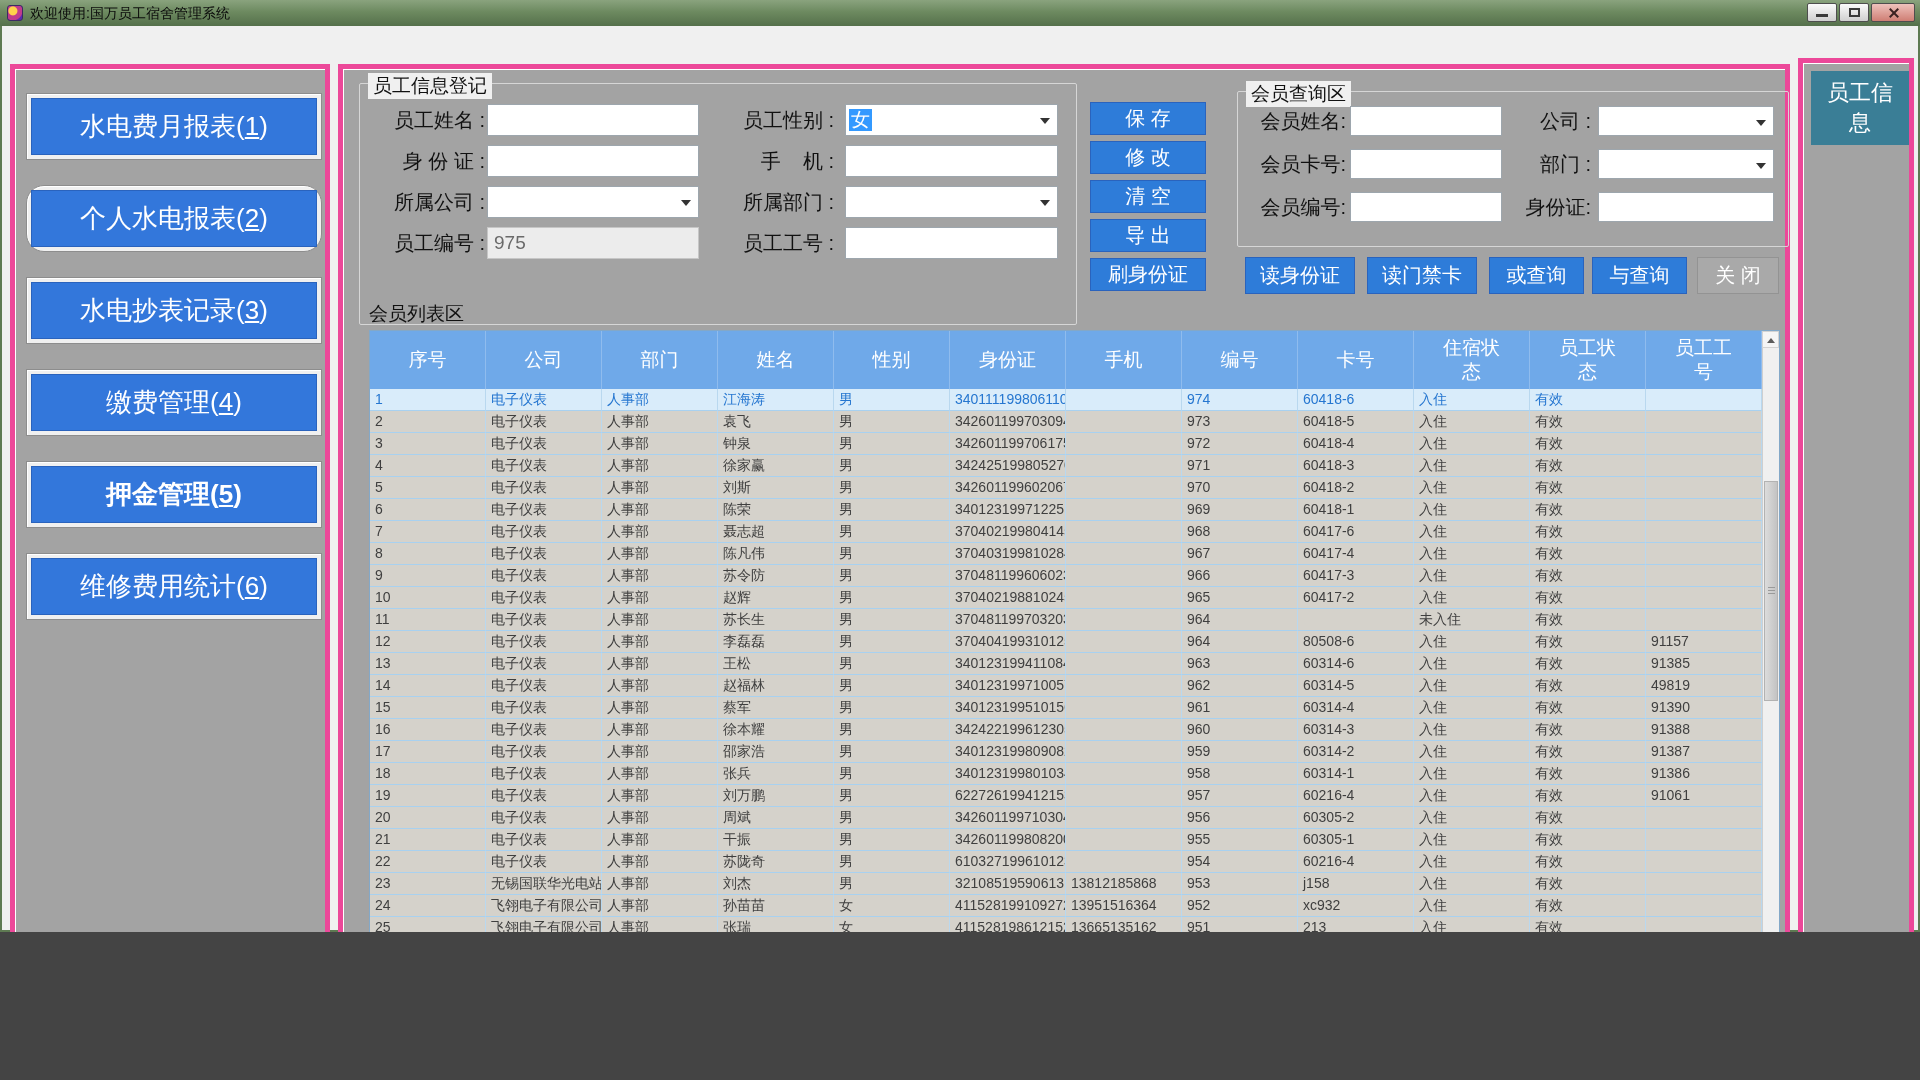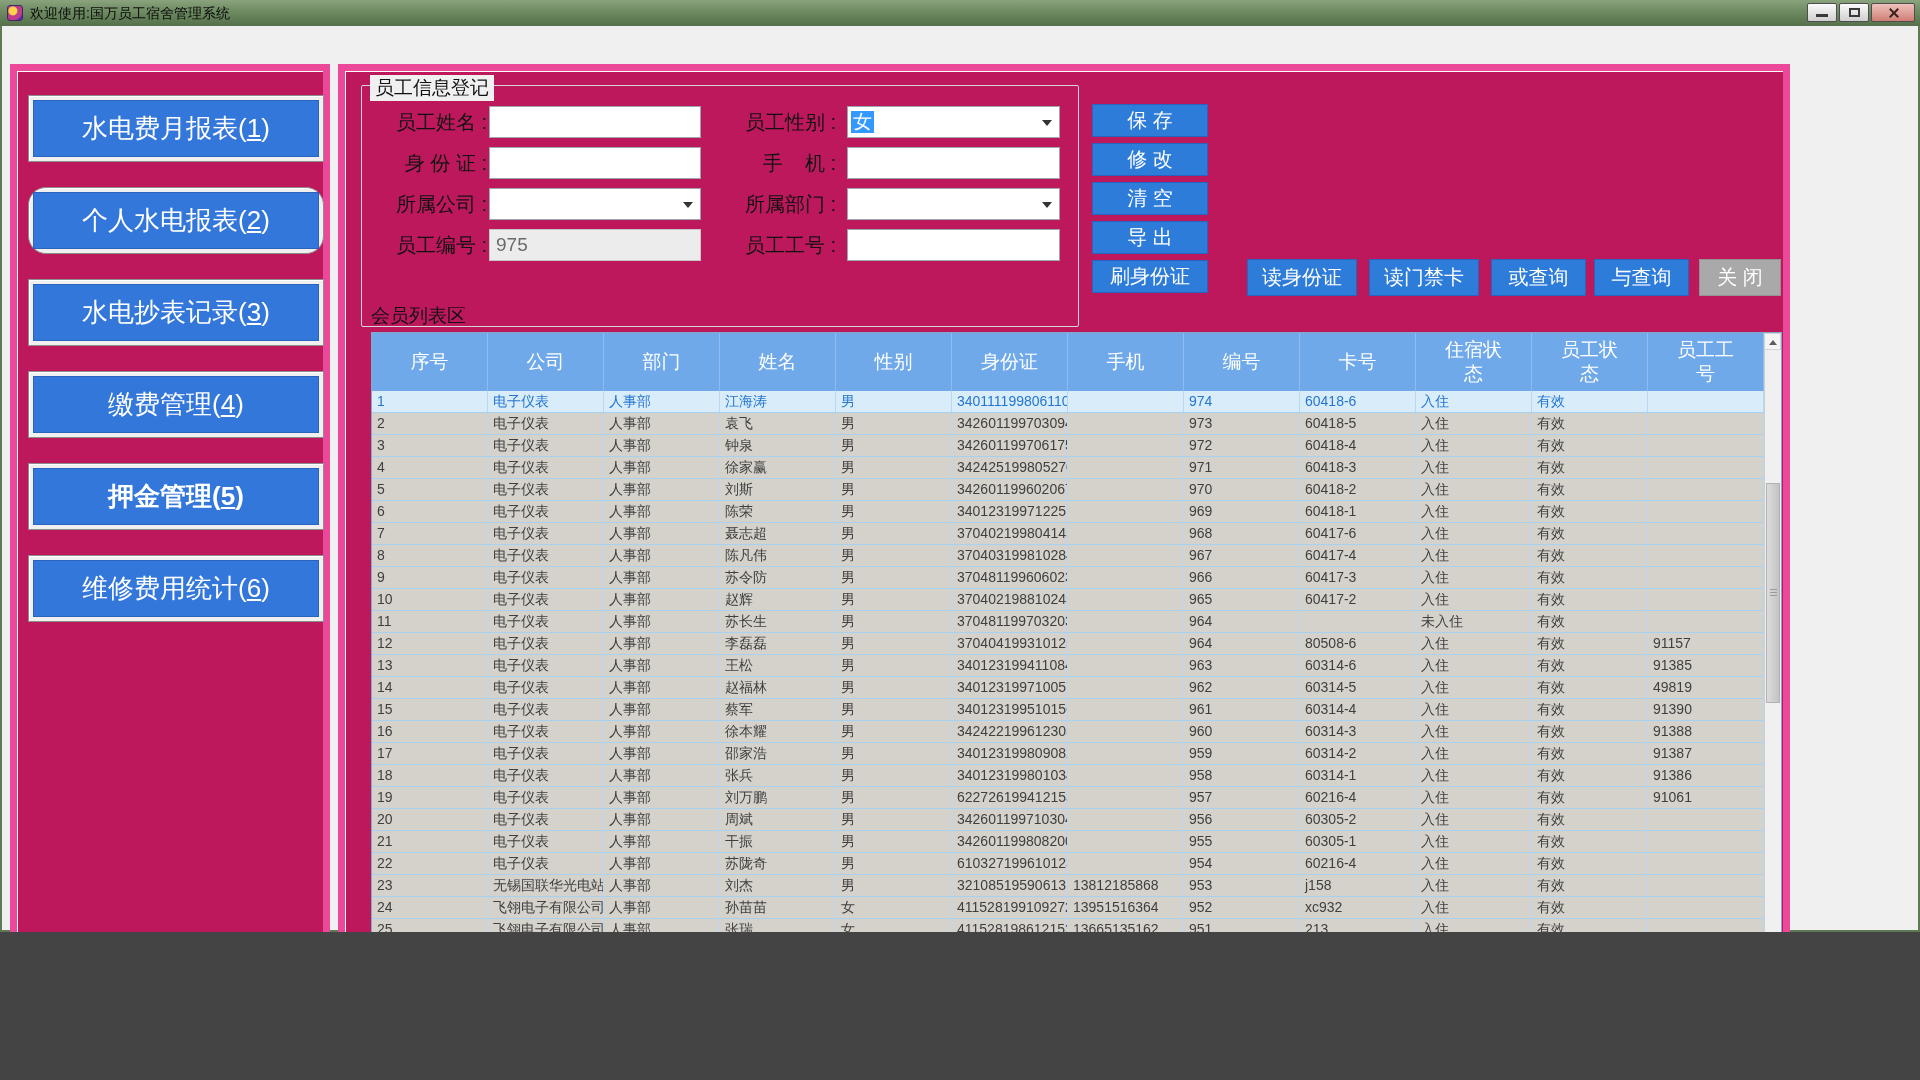--- a/index.html
+++ b/index.html
@@ -18,21 +18,21 @@
   .winbtn.close{width:44px;background:linear-gradient(180deg,#eec2bc,#cf7e74);}
   .glyph-min{position:absolute;left:8px;bottom:4px;width:12px;height:3px;background:#3a3a3a;}
   .glyph-max{position:absolute;left:9px;top:4px;width:11px;height:9px;border:2px solid #3a3a3a;box-sizing:border-box;}
   .glyph-close-a,.glyph-close-b{position:absolute;left:16px;top:8px;width:12px;height:2px;background:#3a2222;}
   .glyph-close-a{transform:rotate(45deg);} .glyph-close-b{transform:rotate(-45deg);}
   
   .menubar{position:absolute;left:0;top:26px;width:1920px;height:32px;background:#f0f0f0;
            display:flex;align-items:center;padding-left:8px;box-sizing:border-box;border-bottom:1px solid #e2e2e2;}
   .menu-item{font-size:20px;color:#000;padding:0 14px;line-height:32px;cursor:default;white-space:nowrap;}
   
-  .panel{position:absolute;background:#be185d;border:7px solid #ec4899;
+  .panel{position:absolute;background:#a3a3a3;border:5px solid #ec4899;
          box-shadow:inset 1px 1px 0 #ffffff;box-sizing:border-box;}
   .left-panel{left:10px;top:64px;width:320px;height:1006px;}
   .main-panel{left:338px;top:64px;width:1452px;height:1006px;}
   .right-panel{left:1798px;top:58px;width:116px;height:1014px;}
   
   .side-frame{position:absolute;left:11px;width:296px;height:67px;border:1px solid #8d8d8d;
               box-shadow:inset 1px 1px 0 #fff;background:#f0f0f0;padding:4px;box-sizing:border-box;}
   .side-btn{width:100%;height:100%;background:#3377db;border:1px solid #2a63bd;box-sizing:border-box;
             color:#fff;font-size:26px;display:flex;align-items:center;justify-content:center;cursor:pointer;}
   .side-btn u{text-decoration:underline;}
@@ -162,20 +162,44 @@
       <div class="flabel" style="left:346px;top:143px;width:128px;">员工工号 :</div>
       <input class="tinput" style="left: 485px; top: 143px; width: 213px;" readonly="" value="">
     </div>
 
     <div class="blue-btn" style="left:747px;top:33px;width:116px;height:33px;">保 存</div>
     <div class="blue-btn" style="left:747px;top:72px;width:116px;height:33px;">修 改</div>
     <div class="blue-btn" style="left:747px;top:111px;width:116px;height:33px;">清 空</div>
     <div class="blue-btn" style="left:747px;top:150px;width:116px;height:33px;">导 出</div>
     <div class="blue-btn" style="left:747px;top:189px;width:116px;height:33px;">刷身份证</div>
 
+    <div class="groupbox" style="left:894px;top:22px;width:550px;height:154px;">
+      <span class="group-label">会员查询区</span>
+
+      <div class="flabel" style="left:8px;top:14px;width:100px;line-height:30px;">会员姓名:</div>
+      <input class="tinput" style="left: 112px; top: 14px; width: 152px; height: 30px;" readonly="" value="">
+      <div class="flabel" style="left:275px;top:14px;width:78px;line-height:30px;">公司 :</div>
+      <div class="combo" style="left:360px;top:14px;width:176px;height:30px;">
+        <span class="sel"></span>
+        <span class="caret"></span>
+      </div>
+
+      <div class="flabel" style="left:8px;top:57px;width:100px;line-height:30px;">会员卡号:</div>
+      <input class="tinput" style="left: 112px; top: 57px; width: 152px; height: 30px;" readonly="" value="">
+      <div class="flabel" style="left:275px;top:57px;width:78px;line-height:30px;">部门 :</div>
+      <div class="combo" style="left:360px;top:57px;width:176px;height:30px;">
+        <span class="sel"></span>
+        <span class="caret"></span>
+      </div>
+
+      <div class="flabel" style="left:8px;top:100px;width:100px;line-height:30px;">会员编号:</div>
+      <input class="tinput" style="left: 112px; top: 100px; width: 152px; height: 30px;" readonly="" value="">
+      <div class="flabel" style="left:275px;top:100px;width:78px;line-height:30px;">身份证:</div>
+      <input class="tinput" style="left: 360px; top: 100px; width: 176px; height: 30px;" readonly="" value="">
+    </div>
 
     <div class="blue-btn" style="left:902px;top:188px;width:110px;height:37px;">读身份证</div>
     <div class="blue-btn" style="left:1024px;top:188px;width:110px;height:37px;">读门禁卡</div>
     <div class="blue-btn" style="left:1146px;top:188px;width:95px;height:37px;">或查询</div>
     <div class="blue-btn" style="left:1249px;top:188px;width:95px;height:37px;">与查询</div>
     <div class="blue-btn gray-btn" style="left:1354px;top:188px;width:82px;height:37px;">关 闭</div>
 
     <div class="list-label">会员列表区</div>
     <div class="table">
       <div class="thead">
@@ -601,14 +625,17 @@
             <span class="hgrip"></span>
           </div>
         <div class="sbtn" style="left:1375px;top:-1px;">
             <span class="arrow-right"></span>
           </div>
       </div>
       <div class="corner"></div>
     </div>
   </div>
 
+  <div class="panel right-panel">
+    <div class="tab-btn">员工信息</div>
+  </div>
 
 </div>
 
 </body></html>

